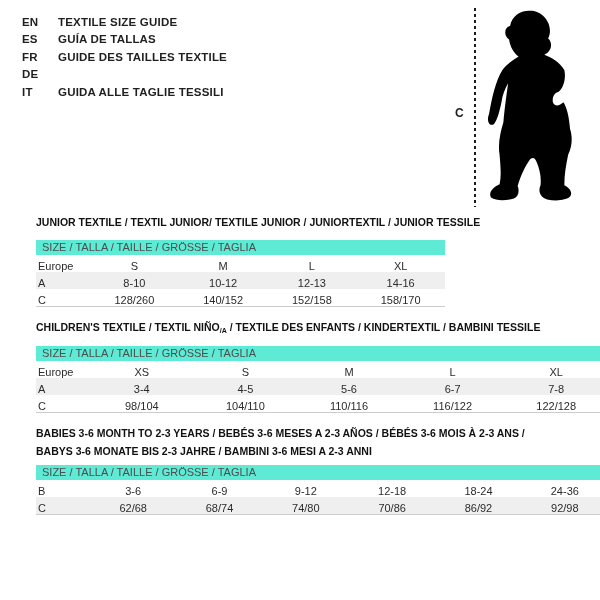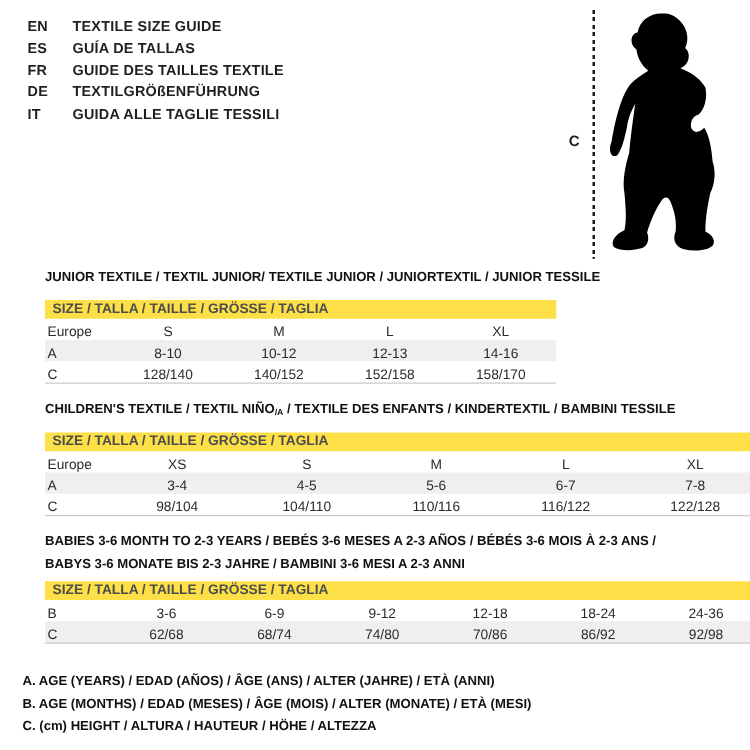--- a/index.html
+++ b/index.html
@@ -19,22 +19,22 @@
     background-image:repeating-linear-gradient(to bottom,#1a1a1a 0px,#1a1a1a 3px,transparent 3px,transparent 6px);
   }
   .measure-label{position:absolute; left:455px; top:106px; font-size:12px; font-weight:bold;}
   .silhouette{position:absolute; left:483px; top:8px; width:96px; height:200px;}
   
   .section{position:absolute; left:36px;}
   .sec-title{font-weight:bold; font-size:10.5px; letter-spacing:0px; white-space:nowrap; color:#111;}
   .sec-title .sub{font-size:7px; vertical-align:-2px;}
   .babies-title div{line-height:18px;}
   .size-band{
-    margin-top:12px; height:15px; line-height:15px; background:#fde047;
-    color:#4d4d4d; font-size:11px; padding-left:6px; font-weight:bold;
+    margin-top:12px; height:15px; line-height:15px; background:#5eead4;
+    color:#4d4d4d; font-size:11px; padding-left:6px; font-weight:normal;
   }
   .t-row{display:flex; height:17px; align-items:flex-end; font-size:11px; color:#2b2b2b;}
   .t-row.shaded{background:#efefef;}
   .t-row.last{border-bottom:1px solid #cccccc;}
   .t-label{width:52px; padding-left:2px; text-align:left; flex:none;}
   .t-cell{flex:1; text-align:center;}
   
   .footnotes{position:absolute; left:18px; top:536px;}
   .footnotes div{font-weight:bold; font-size:10.5px; line-height:18px; color:#111; white-space:nowrap;}
   #sec-junior{top:216px; width:409px;}
@@ -55,21 +55,20 @@
     <div class="lang-row">
       <span class="lang-code">ES</span>
       <span class="lang-label">GUÍA DE TALLAS</span>
     </div>
     <div class="lang-row">
       <span class="lang-code">FR</span>
       <span class="lang-label">GUIDE DES TAILLES TEXTILE</span>
     </div>
     <div class="lang-row">
       <span class="lang-code">DE</span>
-      <span class="lang-label">TEXTILGRÖßENFÜHRUNG</span>
     </div>
     <div class="lang-row">
       <span class="lang-code">IT</span>
       <span class="lang-label">GUIDA ALLE TAGLIE TESSILI</span>
     </div>
   </div>
 
   <div class="measure-line"></div>
   <div class="measure-label">C</div>
   <svg class="silhouette" viewBox="0 0 100 210" preserveAspectRatio="xMidYMid meet" aria-hidden="true">
@@ -95,21 +94,21 @@
     </div>
     <div class="t-row shaded">
       <span class="t-label">A</span>
       <span class="t-cell">8-10</span>
       <span class="t-cell">10-12</span>
       <span class="t-cell">12-13</span>
       <span class="t-cell">14-16</span>
     </div>
     <div class="t-row last">
       <span class="t-label">C</span>
-      <span class="t-cell">128/140</span>
+      <span class="t-cell">128/260</span>
       <span class="t-cell">140/152</span>
       <span class="t-cell">152/158</span>
       <span class="t-cell">158/170</span>
     </div>
   </div>
 
   <div class="section" id="sec-children">
     <div class="sec-title"><span>CHILDREN'S TEXTILE / TEXTIL NIÑO</span><span class="sub">/A</span><span> / TEXTILE DES ENFANTS / KINDERTEXTIL / BAMBINI TESSILE</span></div>
     <div class="size-band">SIZE / TALLA / TAILLE / GRÖSSE / TAGLIA</div>
     <div class="t-row">
@@ -157,19 +156,14 @@
       <span class="t-label">C</span>
       <span class="t-cell">62/68</span>
       <span class="t-cell">68/74</span>
       <span class="t-cell">74/80</span>
       <span class="t-cell">70/86</span>
       <span class="t-cell">86/92</span>
       <span class="t-cell">92/98</span>
     </div>
   </div>
 
-  <div class="footnotes">
-    <div>A. AGE (YEARS) / EDAD (AÑOS) / ÂGE (ANS) / ALTER (JAHRE) / ETÀ (ANNI)</div>
-    <div>B. AGE (MONTHS) / EDAD (MESES) / ÂGE (MOIS) / ALTER (MONATE) / ETÀ (MESI)</div>
-    <div>C. (cm) HEIGHT / ALTURA / HAUTEUR / HÖHE / ALTEZZA</div>
-  </div>
 
 </div>
 
 </body></html>

